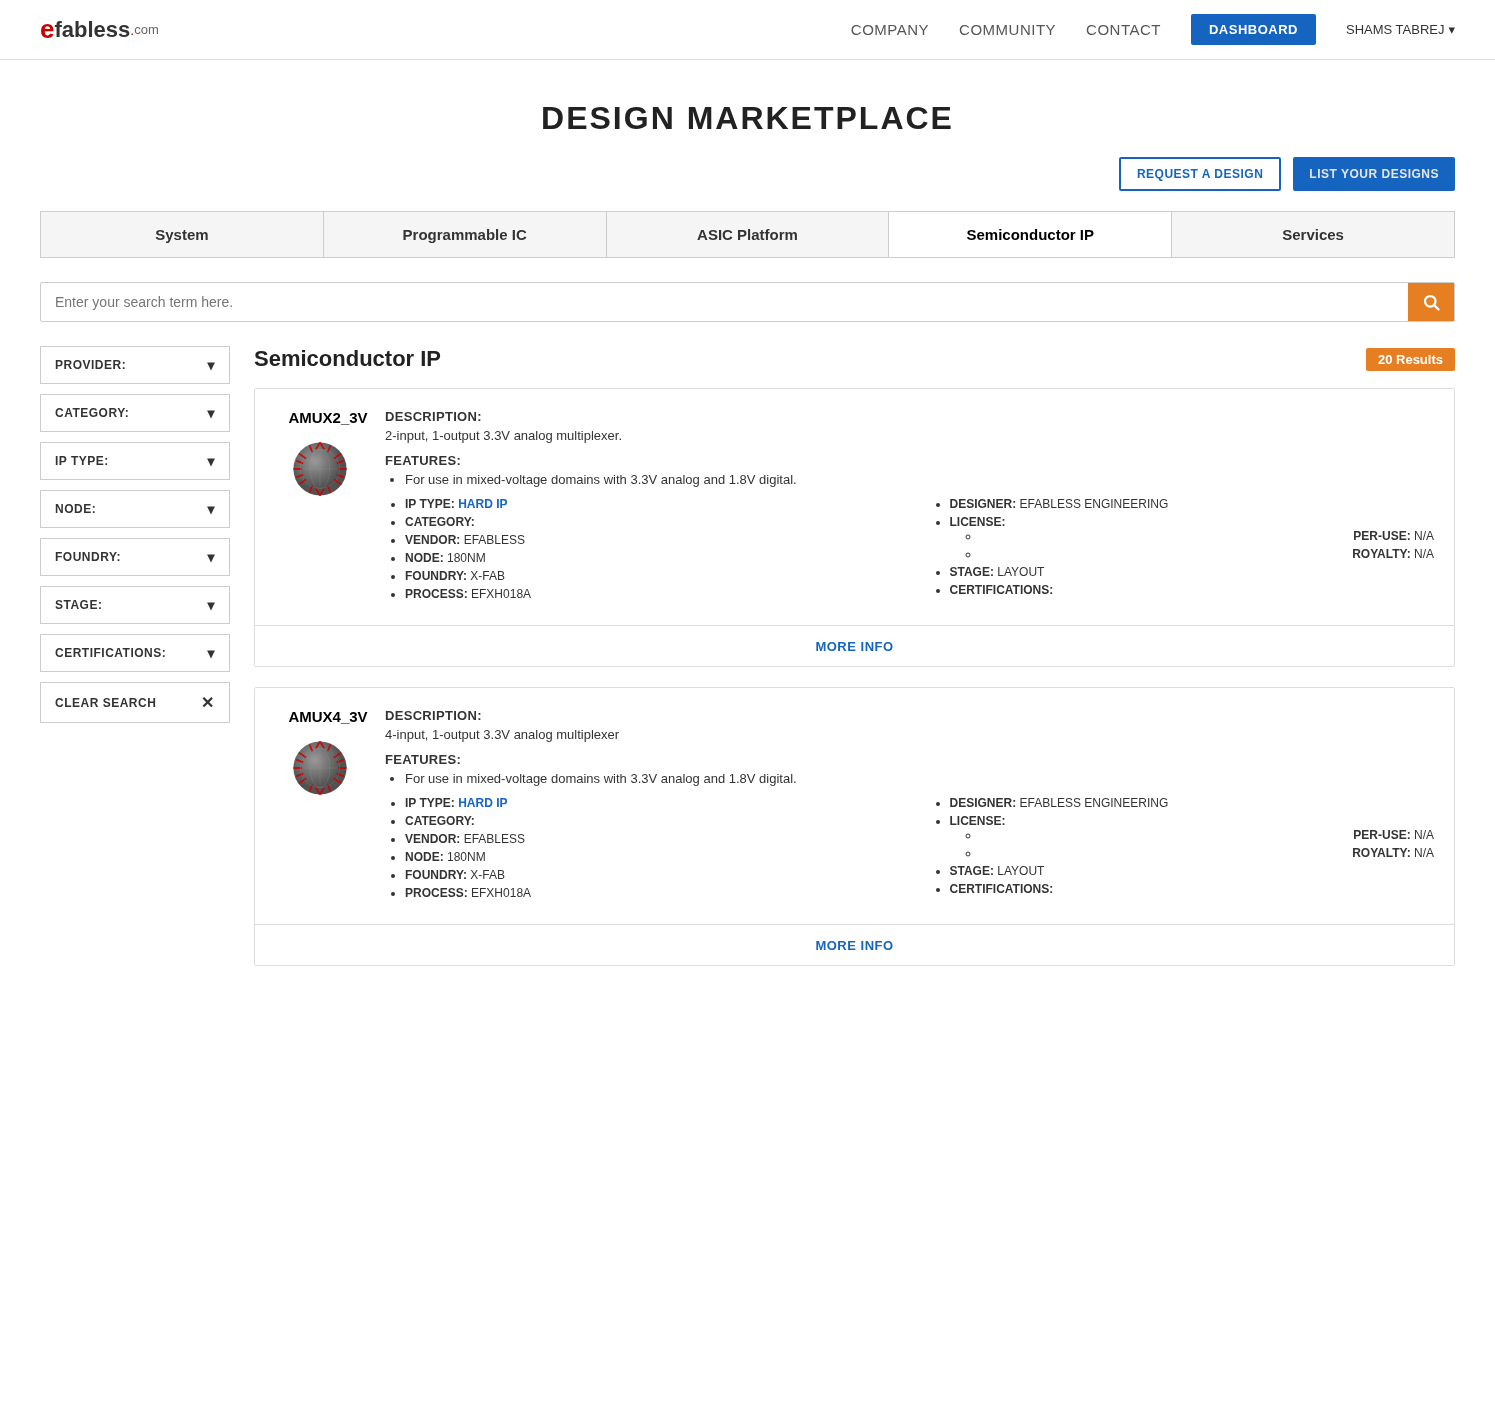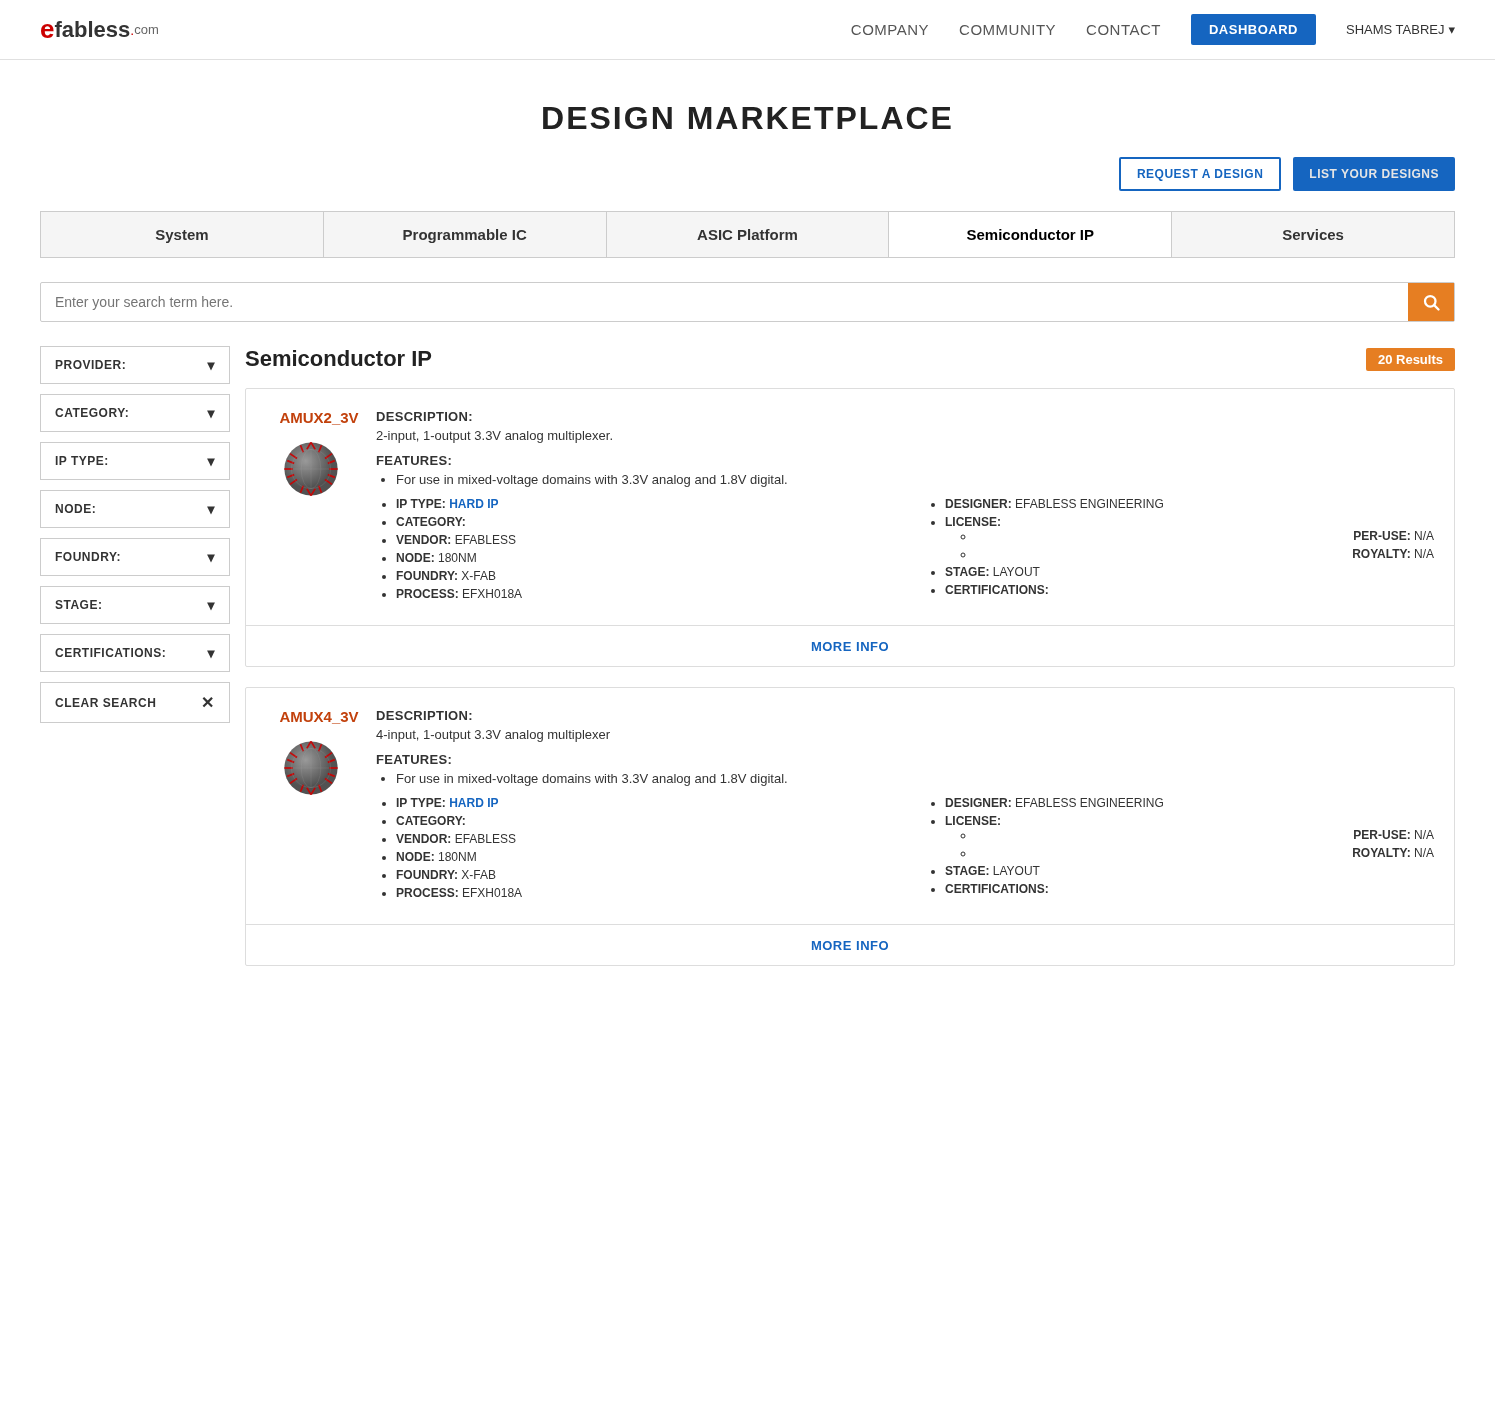--- a/index.html
+++ b/index.html
@@ -123,21 +123,21 @@
       cursor: pointer;
       display: flex;
       align-items: center;
       justify-content: center;
     }
     .search-icon-svg { color: #fff; width: 18px; height: 18px; }
 
     
     .content-layout {
       display: flex;
-      gap: 15px;
+      gap: 24px;
       align-items: flex-start;
     }
 
     
     .sidebar {
       width: 190px;
       flex-shrink: 0;
     }
     .filter-btn {
       display: flex;
@@ -206,21 +206,21 @@
       padding: 20px;
     }
     .card-thumb {
       width: 90px;
       flex-shrink: 0;
       display: flex;
       flex-direction: column;
       align-items: center;
     }
     .card-title {
-      color: #c2410c;
+      color: #000000;
       font-size: 15px;
       font-weight: bold;
       margin-bottom: 8px;
       text-decoration: none;
       cursor: pointer;
       margin-left: 16px;
     }
     
     .globe-img {
       width: 70px;

